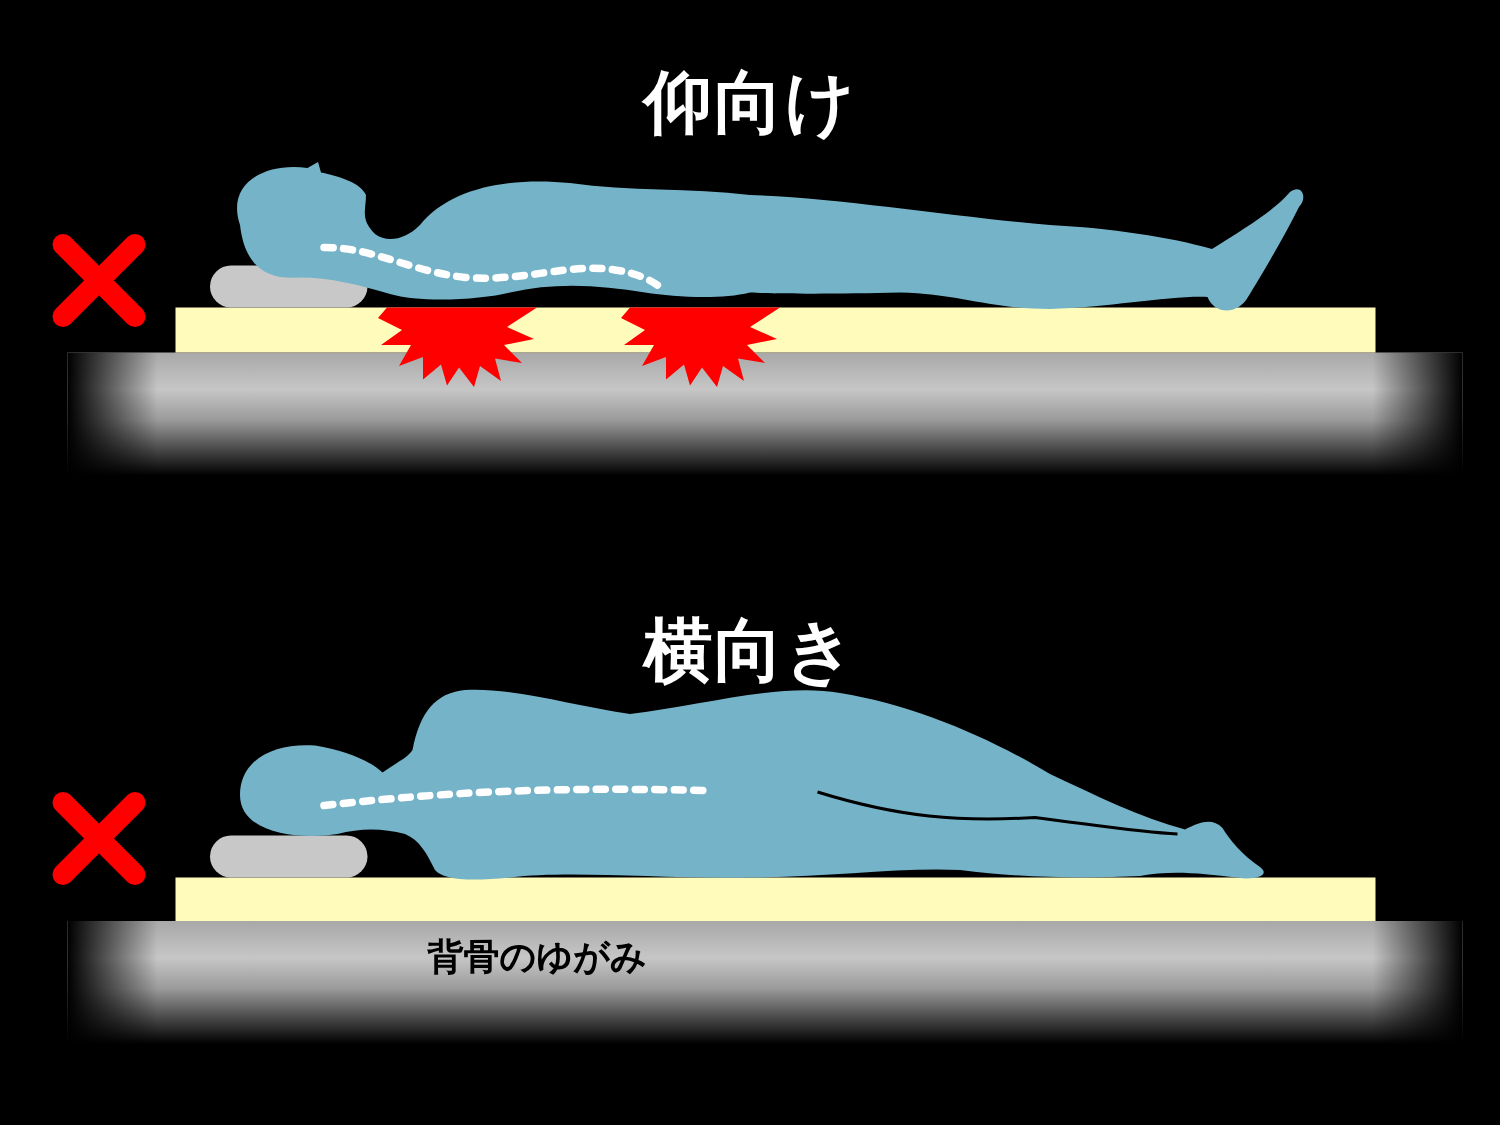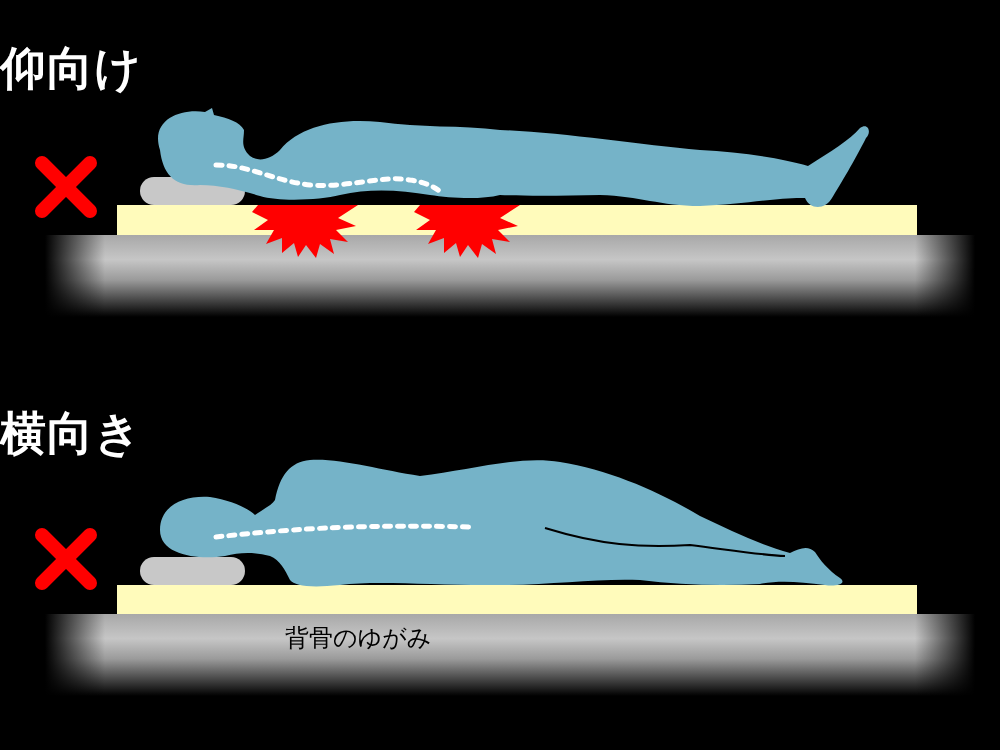--- a/index.html
+++ b/index.html
@@ -1,22 +1,22 @@
 <!DOCTYPE html>
 <html><head>
 <meta charset="utf-8">
 <style>
   html, body { margin: 0; padding: 0; background: #000; }
   body { width: 1000px; height: 750px; position: relative; overflow: hidden; font-family: "DejaVu Sans", sans-serif; }
   .title {
-    position: absolute; left: 0; width: 1000px; 
+    position: absolute; left: 0; width: 1000px; text-align: center;
     color: #fff; font-weight: bold; font-size: 46px; letter-spacing: 1px;
   }
   .label {
-    position: absolute; color: #000; font-weight: normal; font-size: 24px;
+    position: absolute; color: #000; font-weight: bold; font-size: 24px;
   }
   svg.scene { position: absolute; left: 0; top: 0; }
 </style>
 </head>
 <body>
 
 <div class="title" style="top:38px;">仰向け</div>
 <div class="title" style="top:403px;">横向き</div>
 
 <svg class="scene" width="1000" height="750" viewBox="0 0 1000 750">

